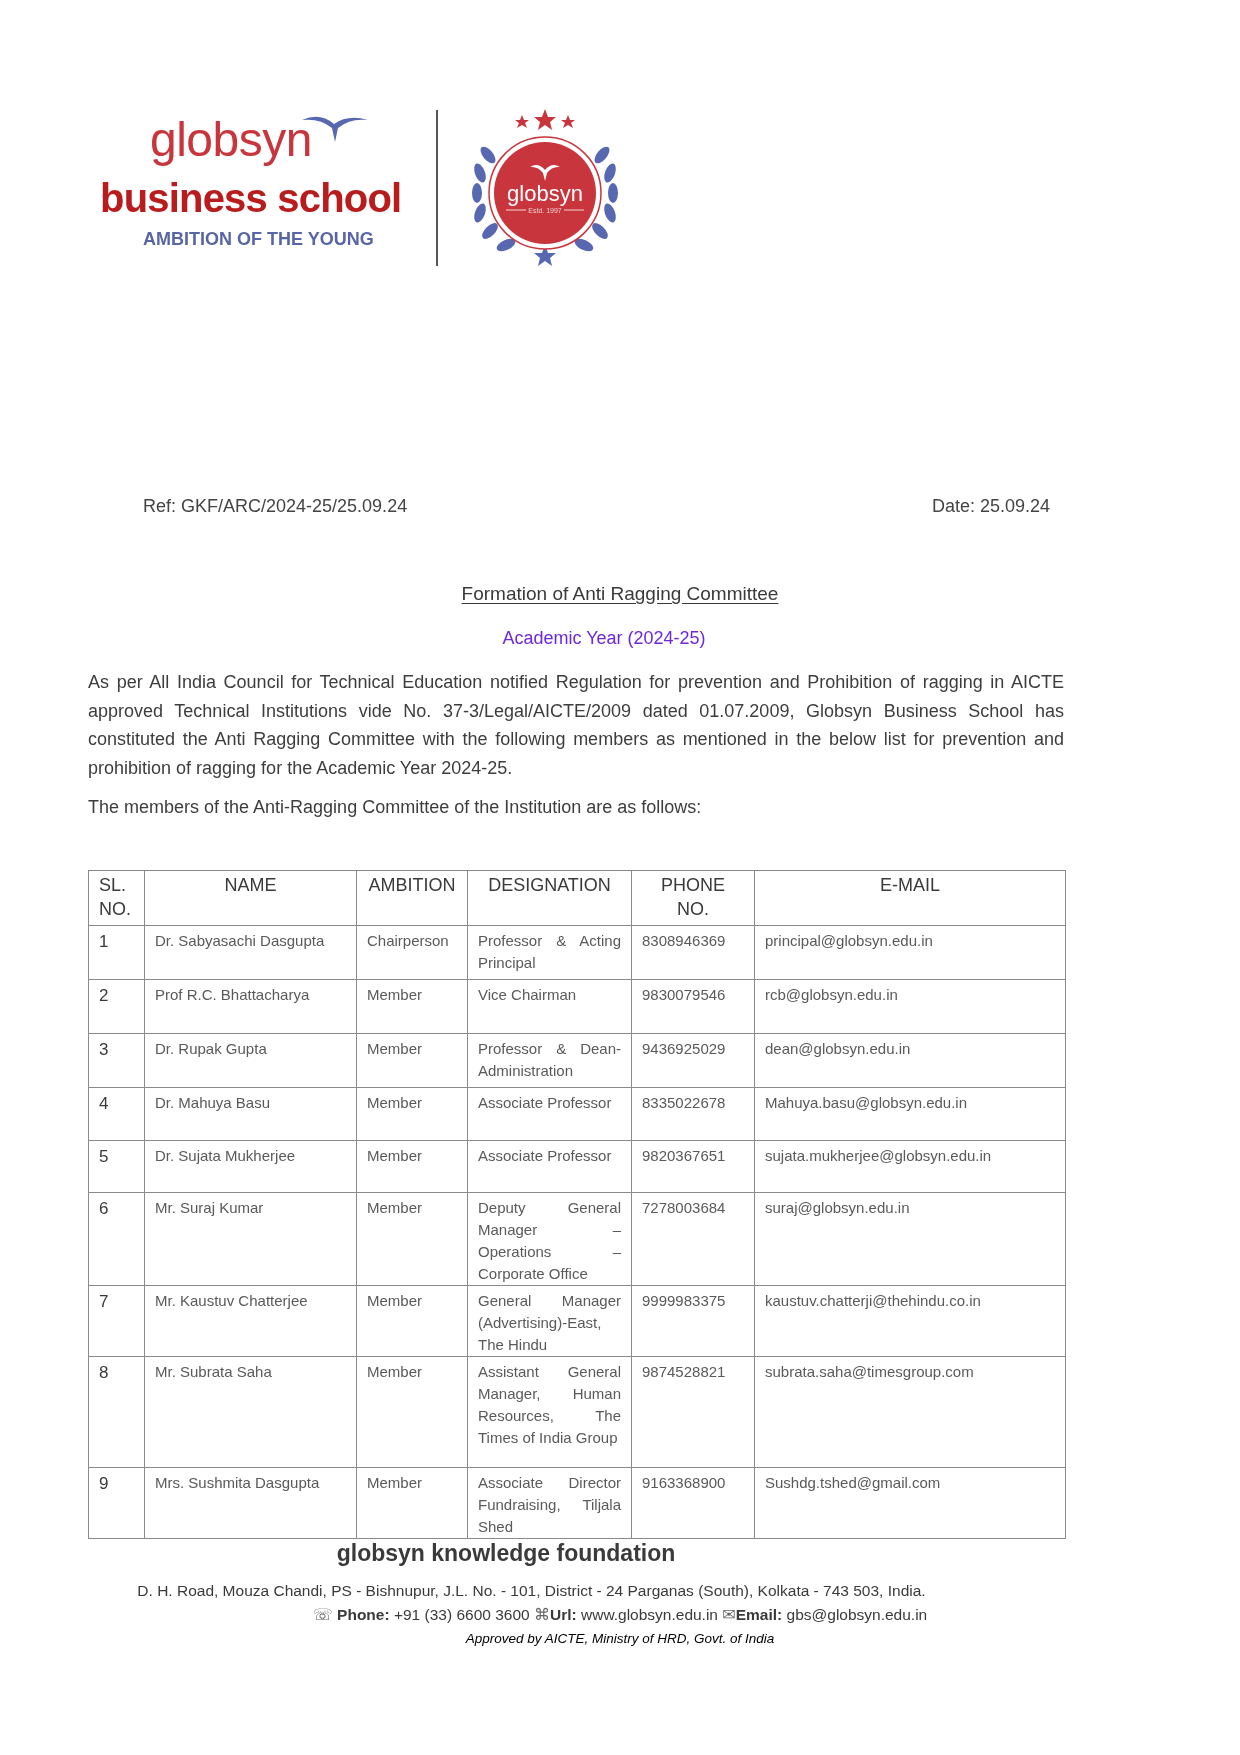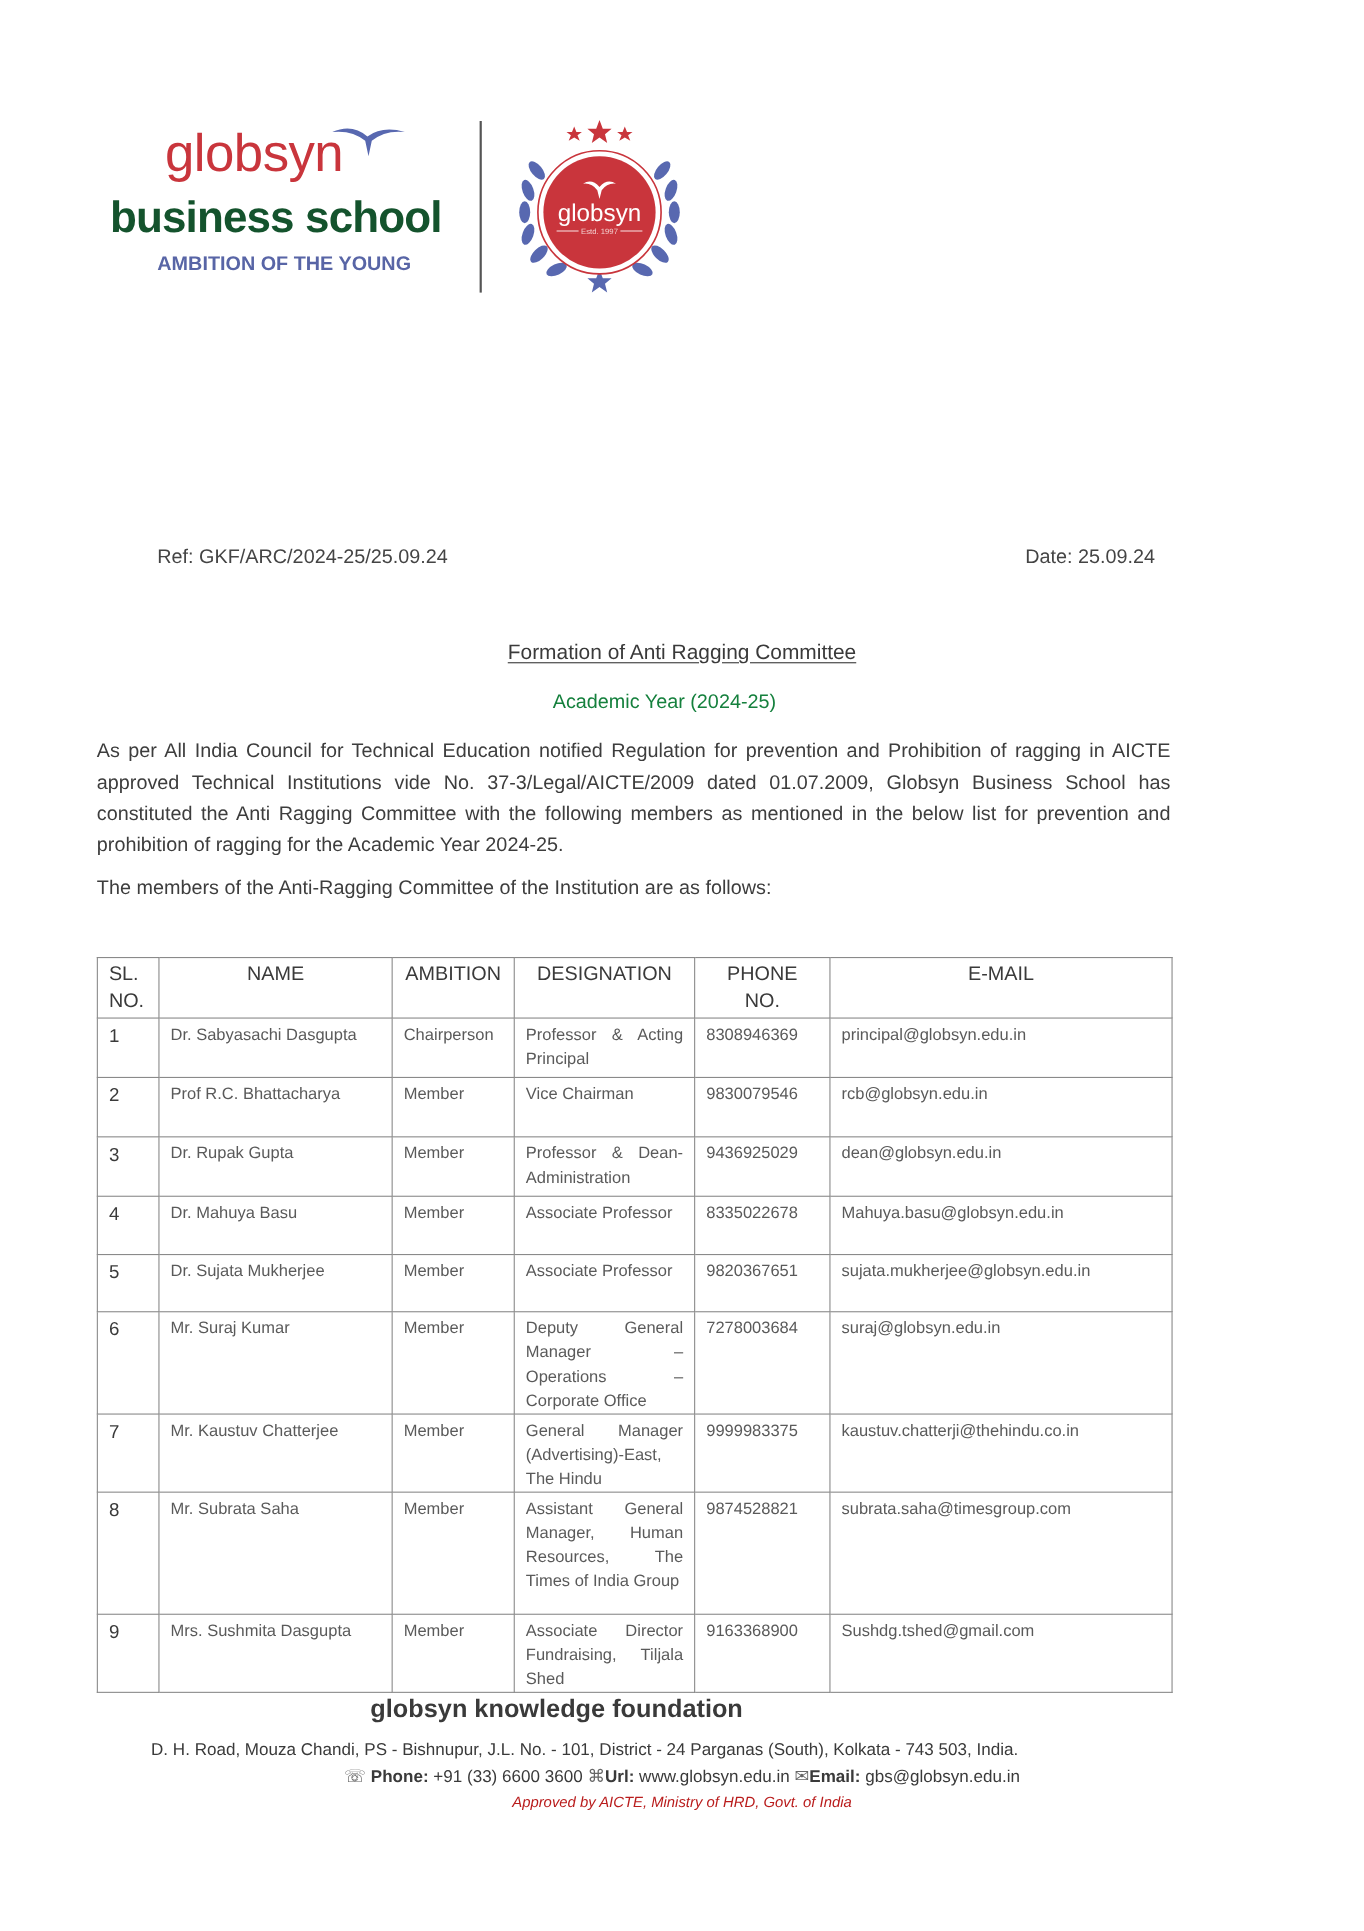--- a/index.html
+++ b/index.html
@@ -3,52 +3,52 @@
 <meta charset="utf-8">
 <style>
   html, body { margin: 0; padding: 0; background: #ffffff; }
   body { width: 1240px; height: 1755px; position: relative; overflow: hidden;
          font-family: "Liberation Sans", sans-serif; color: #3a3a3a; }
   .abs { position: absolute; }
 
   
   .logo-word { left: 150px; top: 116px; font-size: 48px; color: #c9353c; font-weight: 400; letter-spacing: -0.5px; line-height: 1; }
   .logo-bird { left: 300px; top: 112px; width: 70px; height: 34px; }
-  .logo-sub { left: 100px; top: 178px; font-size: 40px; font-weight: 700; color: #14532d; letter-spacing: -0.8px; line-height: 1; }
+  .logo-sub { left: 100px; top: 178px; font-size: 40px; font-weight: 700; color: #b91c1c; letter-spacing: -0.8px; line-height: 1; }
   .logo-tag { left: 143px; top: 230px; font-size: 18px; font-weight: 700; color: #5865a6; letter-spacing: 0px; line-height: 1; }
   .logo-divider { left: 436px; top: 110px; width: 2px; height: 156px; background: #555; }
   .emblem { left: 460px; top: 105px; width: 170px; height: 165px; }
 
   
   .ref { left: 143px; top: 496px; font-size: 18px; color: #444; }
   .date { left: 932px; top: 496px; font-size: 18px; color: #444; }
 
   .title { left: 0; width: 1240px; top: 583px; text-align: center; font-size: 19px; color: #3a3a3a; }
   .title span { text-decoration: underline; text-underline-offset: 3px; }
-  .subtitle { left: 0; width: 1208px; top: 628px; text-align: center; font-size: 18px; color: #15803d; }
+  .subtitle { left: 0; width: 1208px; top: 628px; text-align: center; font-size: 18px; color: #6d28d9; }
 
   .para { left: 88px; top: 668px; width: 976px; font-size: 18px; line-height: 28.5px; text-align: justify; color: #3d3d3d; }
   .para2 { left: 88px; top: 797px; font-size: 18px; color: #3d3d3d; }
 
   
   table.committee { position: absolute; left: 88px; top: 847px; width: 977px; border-collapse: collapse; table-layout: fixed; margin-top: 23px; }
   table.committee th, table.committee td { border: 1px solid #8a8a8a; vertical-align: top; padding: 0; }
   table.committee th { font-size: 18px; font-weight: 400; color: #3a3a3a; text-align: center; line-height: 24px; padding-top: 2px; height: 52px; }
   table.committee th.sl { text-align: left; padding-left: 10px; }
   table.committee td { font-size: 15px; color: #5a5a5a; line-height: 22px; padding: 4px 10px 0 10px; }
   table.committee td.num { font-size: 17px; color: #3a3a3a; padding-left: 10px; padding-top: 5px; }
   table.committee td.desig { text-align: justify; }
   table.committee td.phone { padding-left: 10px; }
 
   
   .foot-org { left: 0; width: 1012px; top: 1540px; text-align: center; font-size: 23px; font-weight: 700; color: #3a3a3a; }
   .foot-addr { left: 0; width: 1063px; top: 1582px; text-align: center; font-size: 15.5px; color: #3a3a3a; }
   .foot-contact { left: 0; width: 1240px; top: 1605px; text-align: center; font-size: 15.5px; color: #3a3a3a; }
   .foot-contact b { font-weight: 700; }
-  .foot-approved { left: 0; width: 1240px; top: 1631px; text-align: center; font-size: 13.5px; font-style: italic; color: #b91c1c; }
+  .foot-approved { left: 0; width: 1240px; top: 1631px; text-align: center; font-size: 13.5px; font-style: italic; color: #000000; }
   .ico { display: inline-block; font-size: 16px; color: #666; }
 </style>
 </head>
 <body>
 
 <div class="abs logo-word">globsyn</div>
 <svg class="abs logo-bird" viewBox="0 0 70 34">
   <path d="M2 8 Q20 0 34 12 Q48 2 68 8 Q50 6 38 16 L35 30 L32 16 Q20 6 2 8 Z" fill="#5868b0"></path>
 </svg>
 <div class="abs logo-sub">business school</div>

